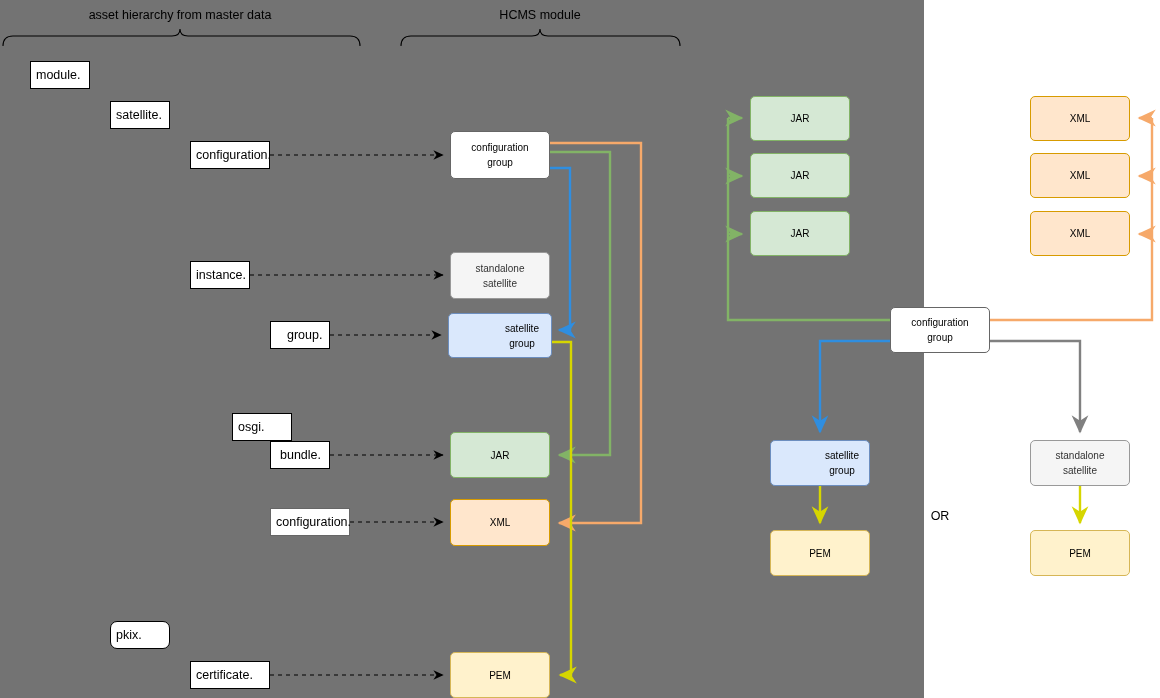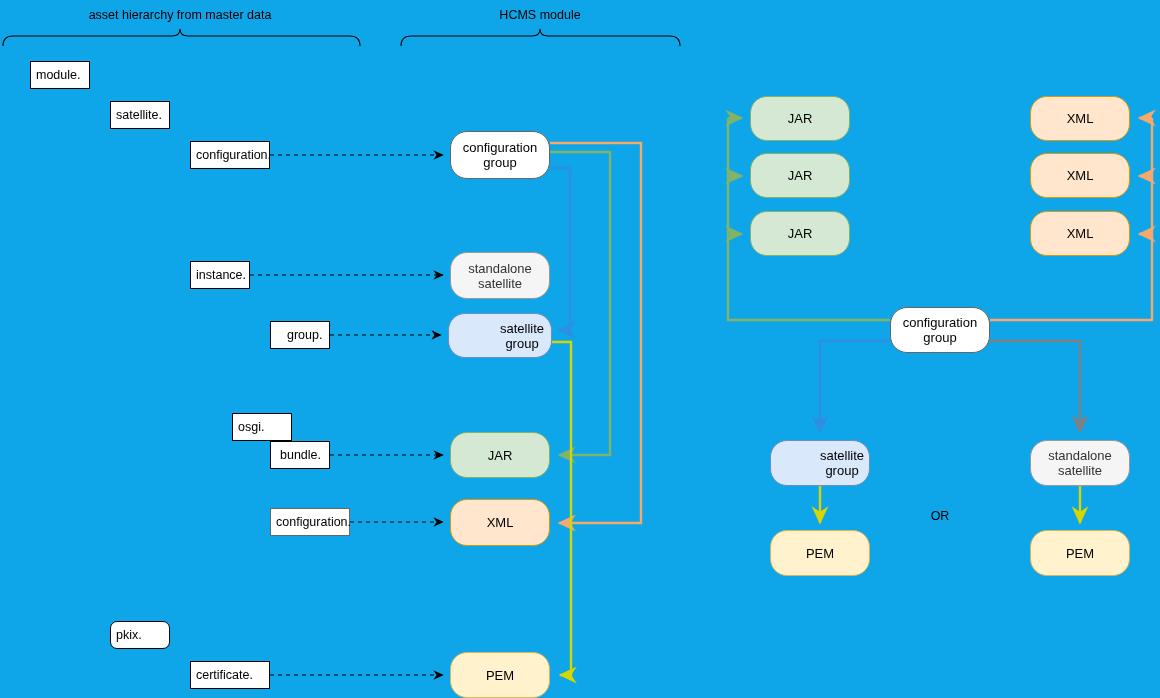--- a/index.html
+++ b/index.html
@@ -1,28 +1,28 @@
 <!DOCTYPE html>
 <html><head>
 <meta charset="utf-8">
 <style>
   html,body{margin:0;padding:0;background:#ffffff;}
   body{width:1160px;height:698px;overflow:hidden;
        font-family:"Liberation Sans","DejaVu Sans",sans-serif;
        -webkit-font-smoothing:antialiased;}
-  #stage{position:relative;width:1160px;height:698px;background:#0ea5e9;}
+  #stage{position:relative;width:924px;height:698px;background:#737373;}
 
   
   #wires{position:absolute;left:0;top:0;width:1160px;height:698px;}
 
   
   .node{position:absolute;box-sizing:border-box;display:flex;
         align-items:center;justify-content:center;text-align:center;
-        font-size:13px;line-height:15px;color:#000;
-        border-radius:17px;border:1.6px solid #666;background:#fff;}
+        font-size:10px;line-height:15px;color:#000;
+        border-radius:5px;border:1.6px solid #666;background:#fff;}
   .node.sq{border-radius:0;border:1.3px solid #000;background:#fff;
            justify-content:flex-start;padding-left:5px;font-size:12.5px;}
   .node.sq.gray{border-color:#666;}
 
   .n-green {background:#d5e8d4;border-color:#82b366;}
   .n-orange{background:#ffe6cc;border-color:#d79b00;}
   .n-blue  {background:#dae8fc;border-color:#6c8ebf;padding-left:44px;}
   .n-gray  {background:#f5f5f5;border-color:#999;color:#333;}
   .n-yellow{background:#fff2cc;border-color:#d6b656;}
   .n-white {background:#ffffff;border-color:#666;}

